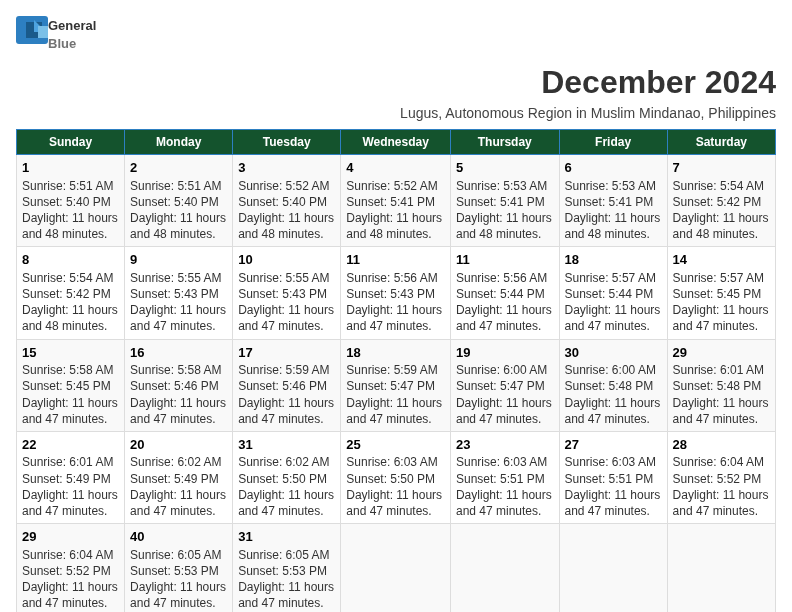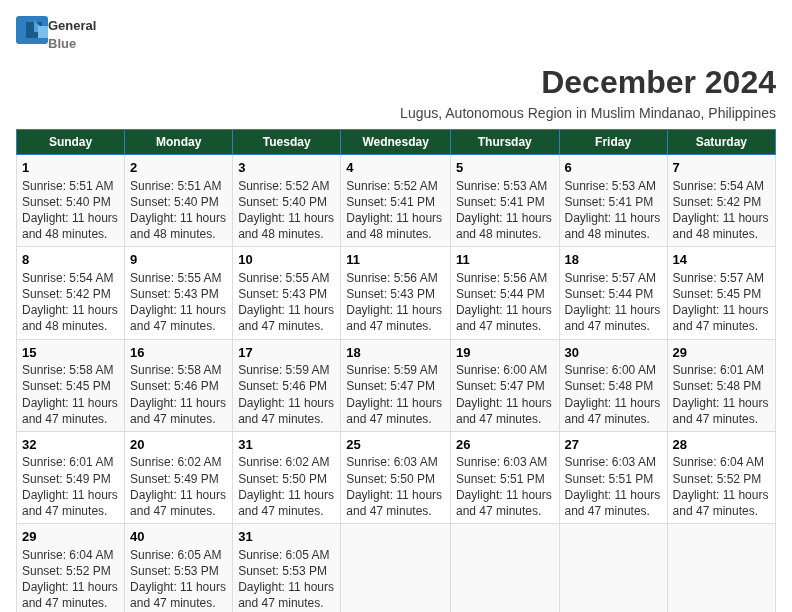--- a/index.html
+++ b/index.html
@@ -197,37 +197,37 @@
           <span class="day-number">30</span>
           <div class="day-info">Sunrise: 6:00 AM<br>Sunset: 5:48 PM<br>Daylight: 11 hours and 47 minutes.</div>
         </td>
         <td>
           <span class="day-number">29</span>
           <div class="day-info">Sunrise: 6:01 AM<br>Sunset: 5:48 PM<br>Daylight: 11 hours and 47 minutes.</div>
         </td>
       </tr>
       <tr>
         <td>
-          <span class="day-number">32</span>
+          <span class="day-number">22</span>
           <div class="day-info">Sunrise: 6:01 AM<br>Sunset: 5:49 PM<br>Daylight: 11 hours and 47 minutes.</div>
         </td>
         <td>
           <span class="day-number">20</span>
           <div class="day-info">Sunrise: 6:02 AM<br>Sunset: 5:49 PM<br>Daylight: 11 hours and 47 minutes.</div>
         </td>
         <td>
           <span class="day-number">31</span>
           <div class="day-info">Sunrise: 6:02 AM<br>Sunset: 5:50 PM<br>Daylight: 11 hours and 47 minutes.</div>
         </td>
         <td>
           <span class="day-number">25</span>
           <div class="day-info">Sunrise: 6:03 AM<br>Sunset: 5:50 PM<br>Daylight: 11 hours and 47 minutes.</div>
         </td>
         <td>
-          <span class="day-number">26</span>
+          <span class="day-number">23</span>
           <div class="day-info">Sunrise: 6:03 AM<br>Sunset: 5:51 PM<br>Daylight: 11 hours and 47 minutes.</div>
         </td>
         <td>
           <span class="day-number">27</span>
           <div class="day-info">Sunrise: 6:03 AM<br>Sunset: 5:51 PM<br>Daylight: 11 hours and 47 minutes.</div>
         </td>
         <td>
           <span class="day-number">28</span>
           <div class="day-info">Sunrise: 6:04 AM<br>Sunset: 5:52 PM<br>Daylight: 11 hours and 47 minutes.</div>
         </td>

